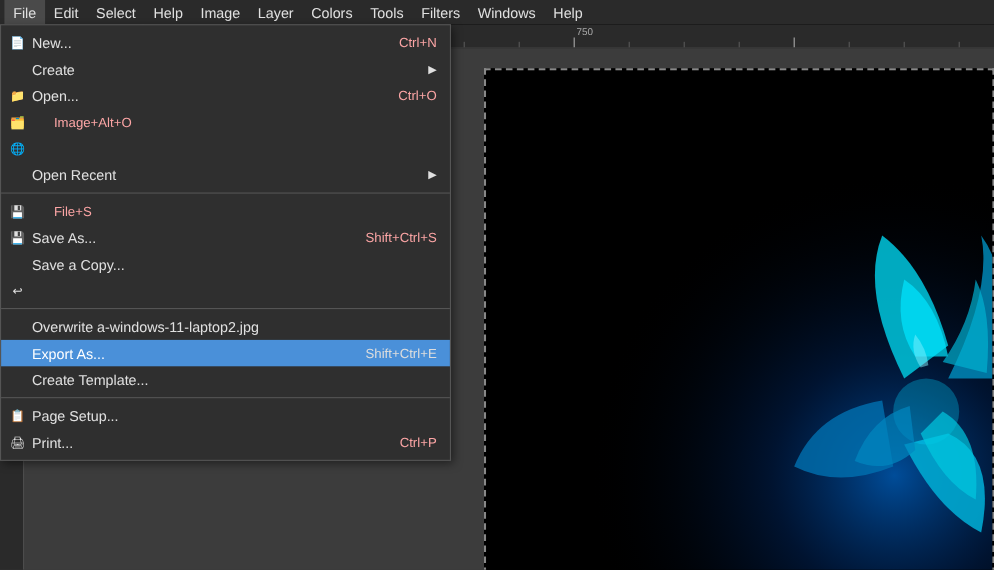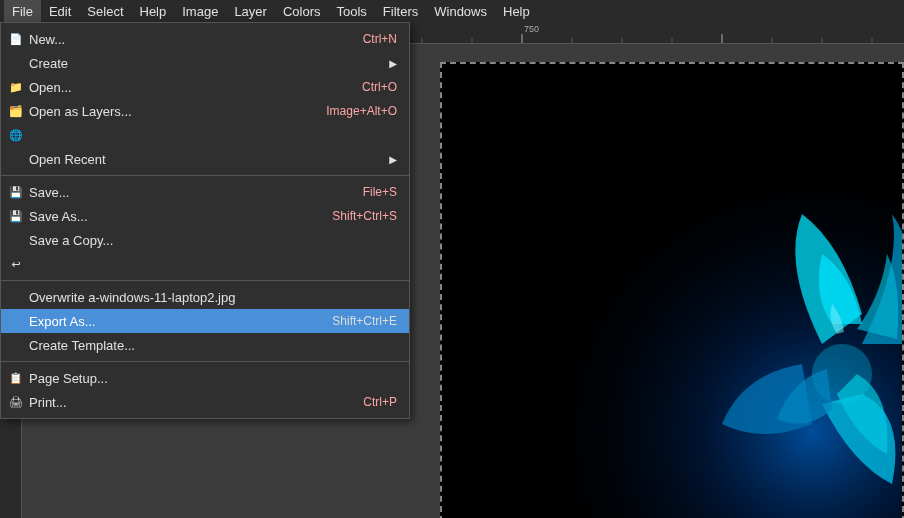--- a/index.html
+++ b/index.html
@@ -231,39 +231,37 @@
   </div>
 
   <div class="menu-item">
     <span class="item-icon">📁</span>
     <span class="item-label">Open...</span>
     <span class="item-shortcut">Ctrl+O</span>
   </div>
 
   <div class="menu-item">
     <span class="item-icon">🗂️</span>
-    <span class="item-label">Open as Layers...</span>
     <span class="item-shortcut">Image+Alt+O</span>
   </div>
 
   <div class="menu-item">
     <span class="item-icon">🌐</span>
   </div>
 
   <div class="menu-item">
     <span class="item-icon"></span>
     <span class="item-label">Open Recent</span>
     <span class="item-arrow">▶</span>
   </div>
 
   <div class="menu-separator"></div>
 
   <div class="menu-item">
     <span class="item-icon">💾</span>
-    <span class="item-label">Save...</span>
     <span class="item-shortcut">File+S</span>
   </div>
 
   <div class="menu-item">
     <span class="item-icon">💾</span>
     <span class="item-label">Save As...</span>
     <span class="item-shortcut">Shift+Ctrl+S</span>
   </div>
 
   <div class="menu-item">

